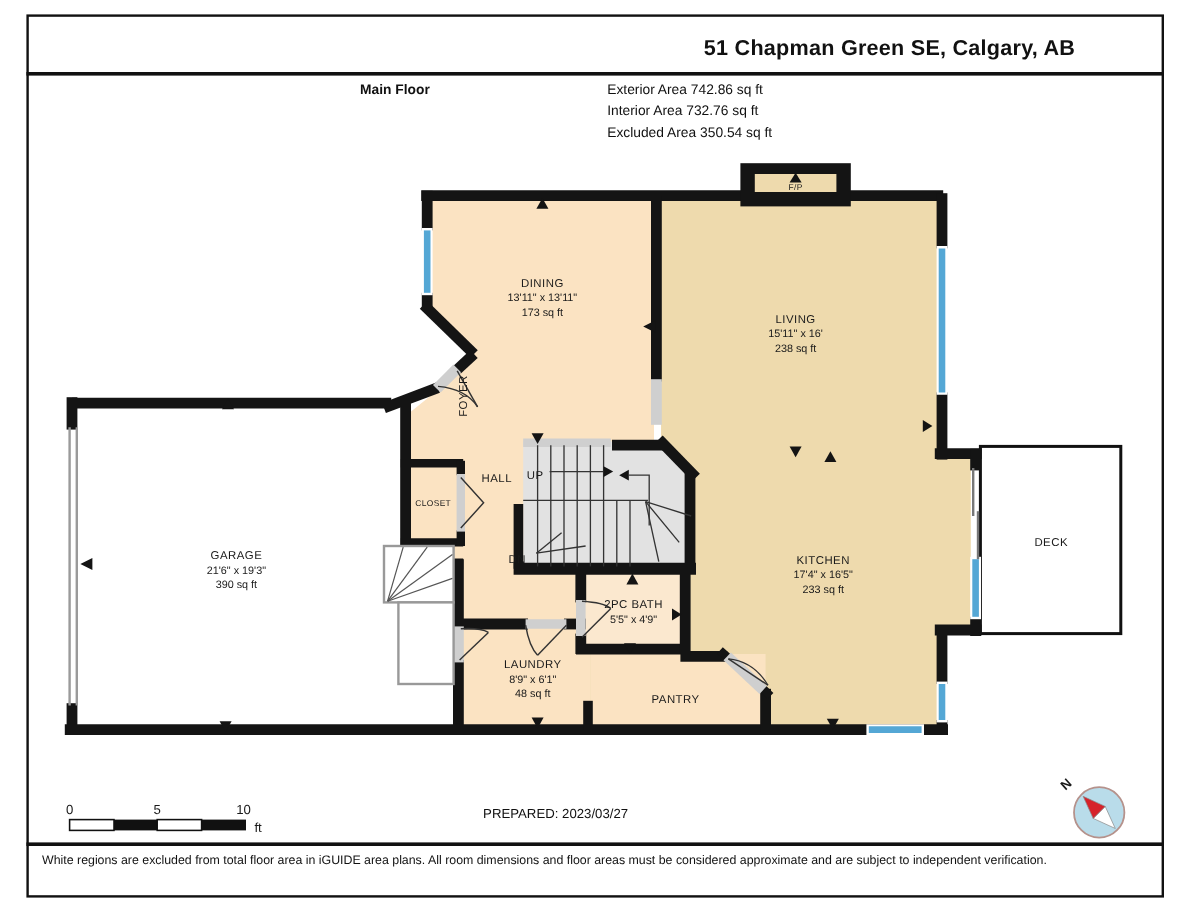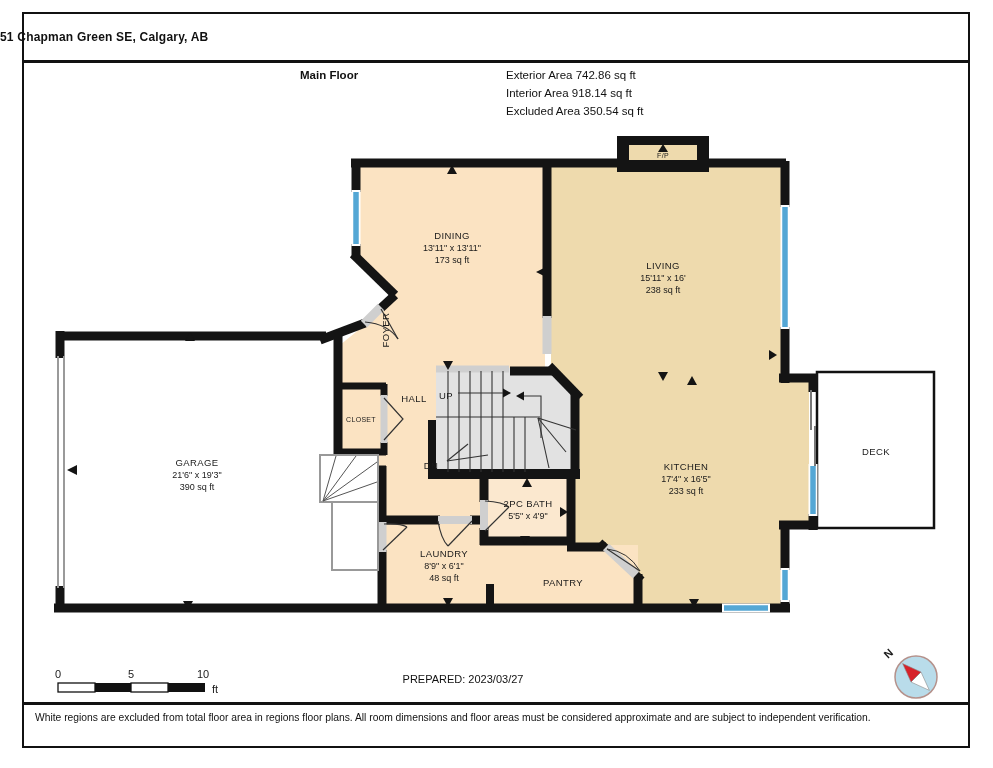--- a/index.html
+++ b/index.html
@@ -1,19 +1,19 @@
 <!DOCTYPE html>
 <html><head>
 <meta charset="utf-8">
 <style>
   html,body{margin:0;padding:0;background:#fff;width:993px;height:768px;overflow:hidden;}
   body{font-family:"Liberation Sans", sans-serif;color:#111;position:relative;}
   .abs{position:absolute;}
   #page-border{left:22px;top:12px;width:944px;height:732px;border:2px solid #111;}
-  #title{left:0;top:30px;width:896px;text-align:left;font-size:12px;font-weight:bold;letter-spacing:.2px;}
+  #title{left:0;top:30px;width:896px;text-align:right;font-size:18px;font-weight:bold;letter-spacing:.2px;}
   #rule-top{left:22px;top:60px;width:948px;height:3px;background:#111;}
   #floor-label{left:300px;top:69px;width:196px;font-size:11.5px;font-weight:bold;}
   .area-line{left:506px;width:300px;font-size:11.5px;}
   #plan-svg{left:0;top:0;width:993px;height:768px;}
   #prepared{left:0;top:673px;width:926px;text-align:center;font-size:11px;}
   #rule-bottom{left:22px;top:702px;width:948px;height:2.5px;background:#111;}
   #disclaimer{left:35px;top:712px;width:930px;font-size:10.3px;}
   svg text{font-family:"Liberation Sans", sans-serif;fill:#1a1a1a;}
   .rname{font-size:9.5px;letter-spacing:.4px;}
   .rdims{font-size:9px;}
@@ -256,18 +256,18 @@
     <text x="888" y="659" font-size="11" font-weight="bold" transform="rotate(-42 888 659)">N</text>
   </g>
 </svg>
 
 <div id="page-border" class="abs"></div>
 <div id="title" class="abs">51 Chapman Green SE, Calgary, AB</div>
 <div id="rule-top" class="abs"></div>
 
 <div id="floor-label" class="abs">Main Floor</div>
 <div class="abs area-line" style="top:69px">Exterior Area 742.86 sq ft</div>
-<div class="abs area-line" style="top:87px">Interior Area 918.14 sq ft</div>
+<div class="abs area-line" style="top:87px">Interior Area 732.76 sq ft</div>
 <div class="abs area-line" style="top:105px">Excluded Area 350.54 sq ft</div>
 
 <div id="prepared" class="abs">PREPARED: 2023/03/27</div>
 <div id="rule-bottom" class="abs"></div>
-<div id="disclaimer" class="abs">White regions are excluded from total floor area in regions floor plans. All room dimensions and floor areas must be considered approximate and are subject to independent verification.</div>
+<div id="disclaimer" class="abs">White regions are excluded from total floor area in iGUIDE area plans. All room dimensions and floor areas must be considered approximate and are subject to independent verification.</div>
 
 </body></html>

